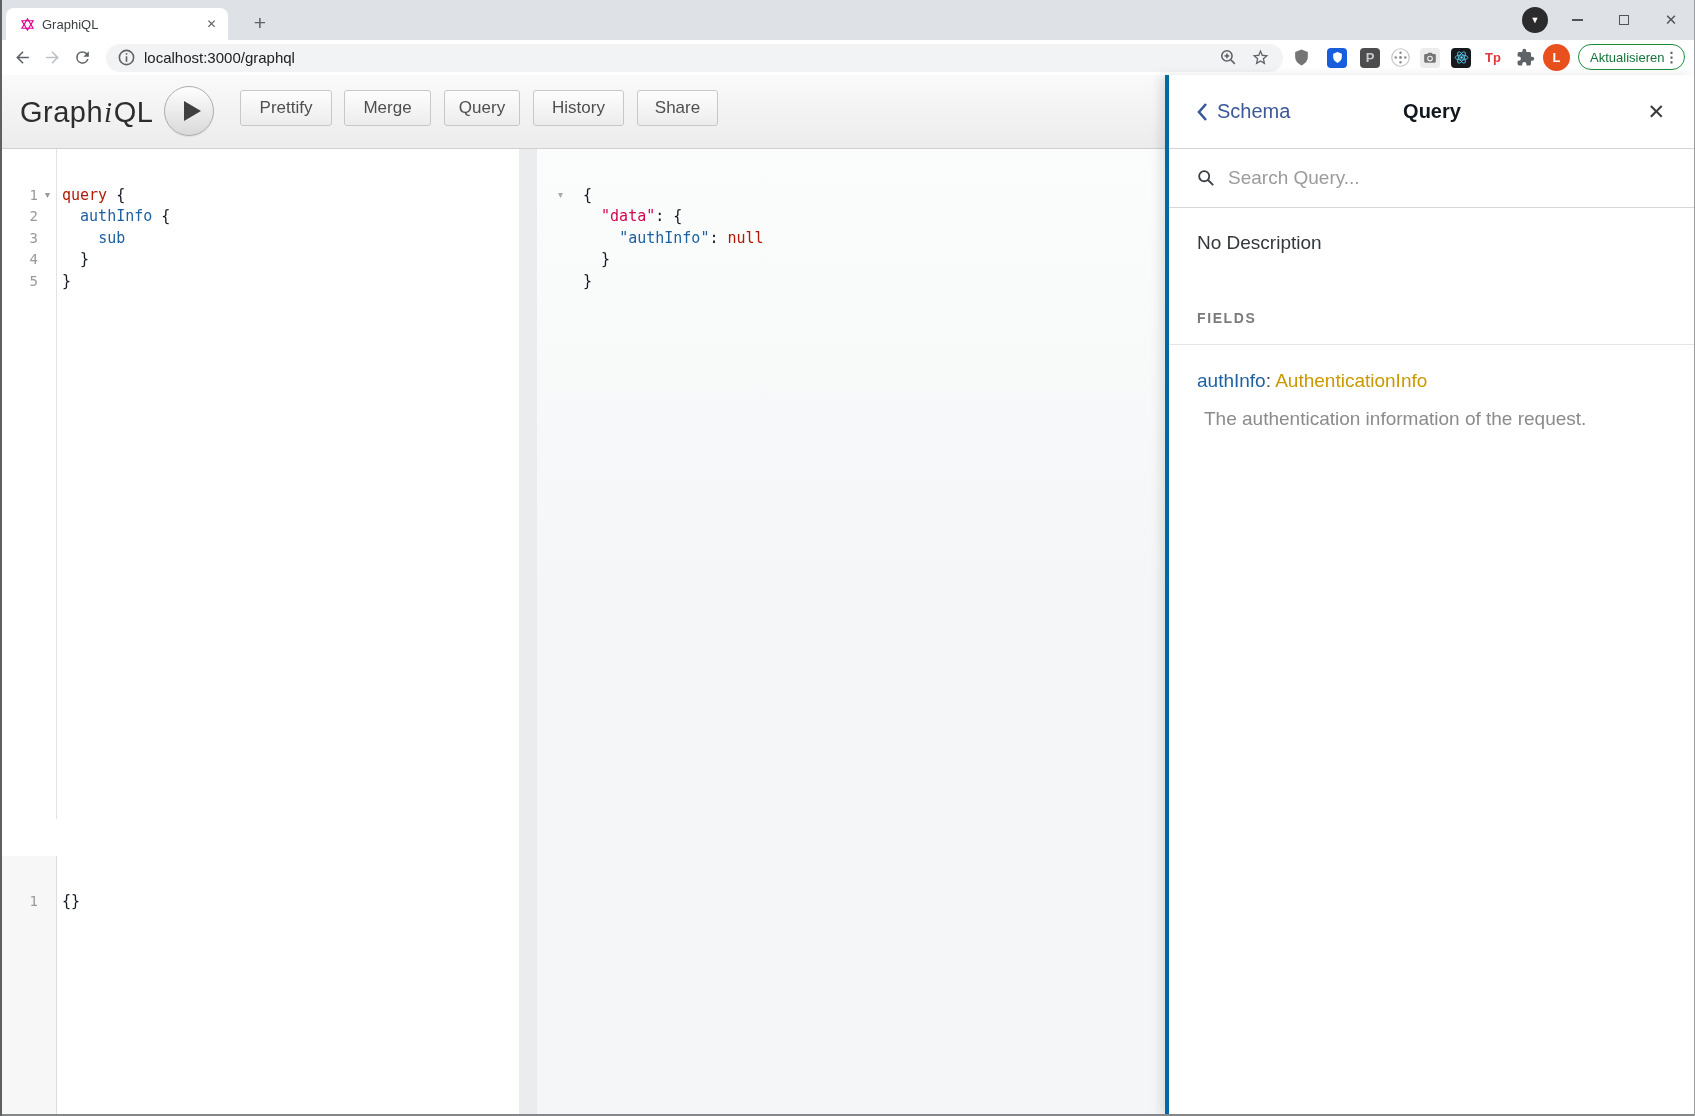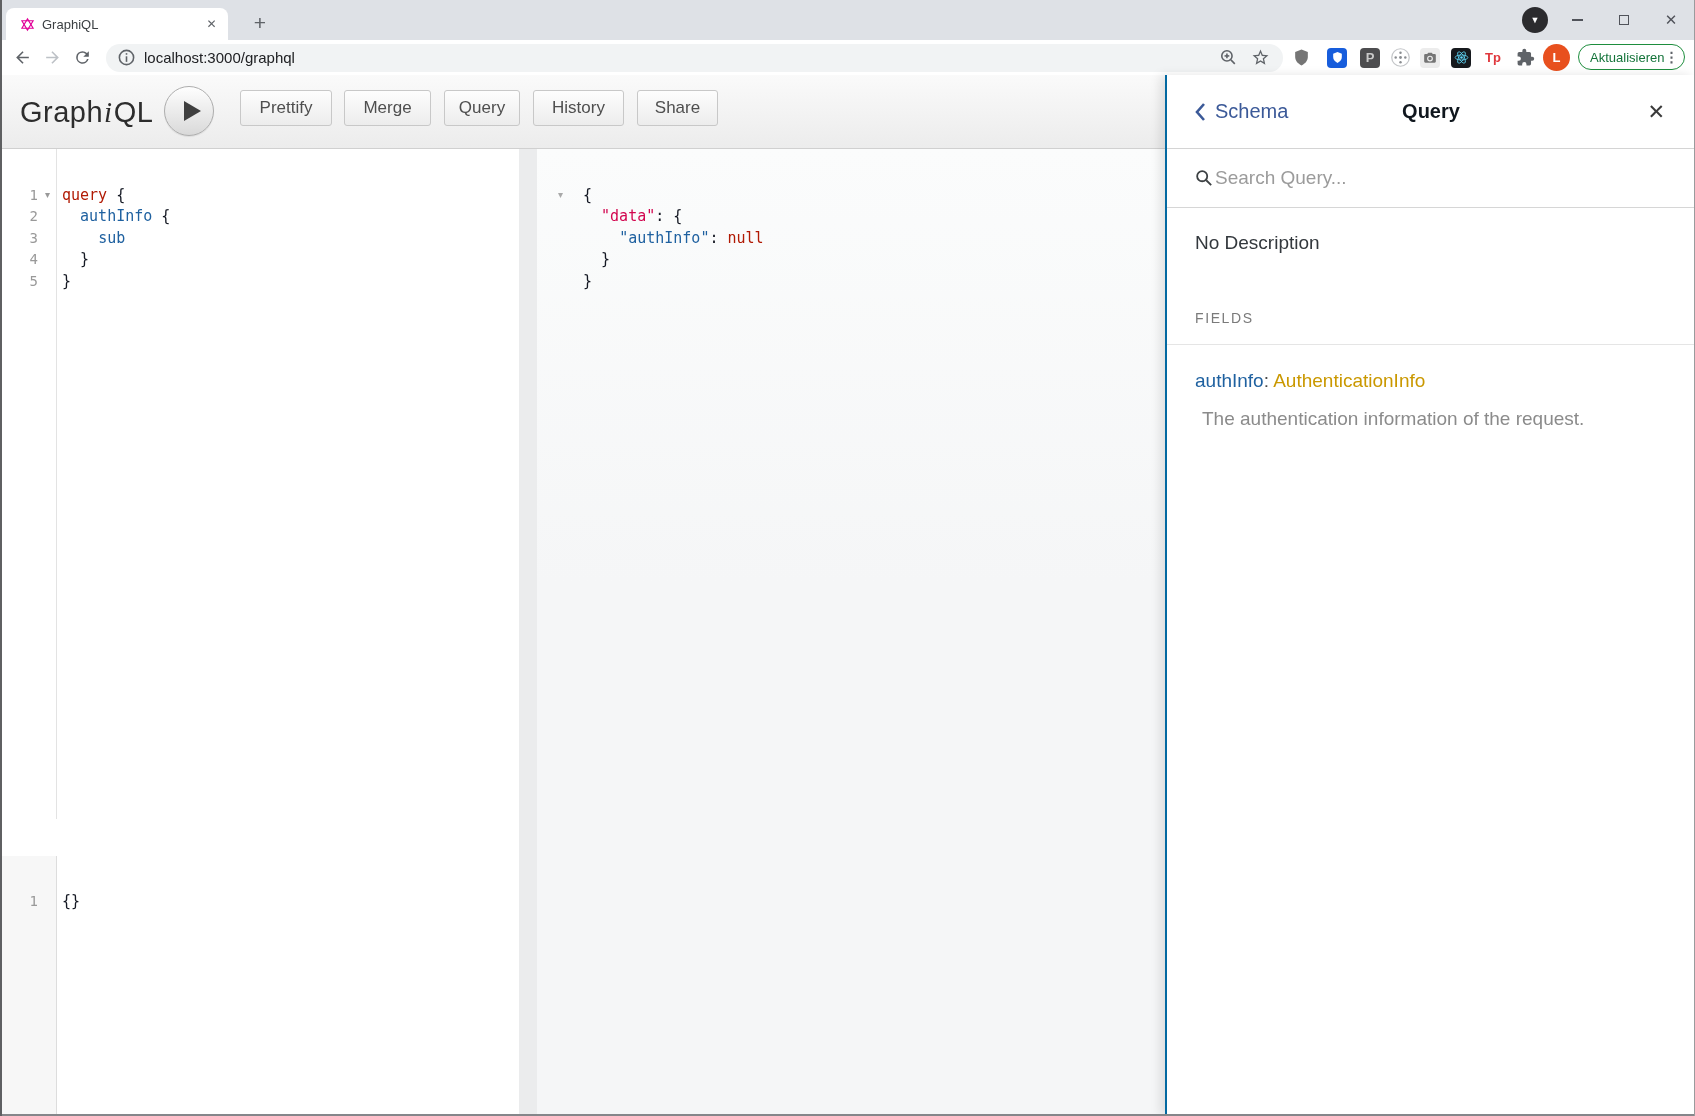--- a/index.html
+++ b/index.html
@@ -87,35 +87,35 @@
   .dragbar{position:absolute;left:519px;width:18px;top:0;bottom:0;background:#ebeced;cursor:col-resize;}
 
   .result-pane{position:absolute;left:537px;top:0;bottom:0;width:628px;
     background:linear-gradient(180deg,#fbfcfc 0%,#f5f6f7 45%,#f5f6f7 100%);}
   .result-area{position:absolute;left:0;top:35px;right:0;}
   .result-area .fold{flex:0 0 46px;text-align:left;padding-left:21px;box-sizing:border-box;color:#a9a9a9;}
   .result-area .code{padding-left:0;}
 
   
   .doc-panel{position:absolute;left:1165px;right:0;top:75px;bottom:0;background:#fff;
-    border-left:2px solid #0369a1;box-shadow:-5px 0 10px rgba(0,0,0,0.10);}
+    border-left:4px solid #0369a1;box-shadow:-5px 0 10px rgba(0,0,0,0.10);}
   .doc-header{position:relative;height:74px;border-bottom:1px solid #d4d4d4;box-sizing:border-box;
     display:flex;align-items:center;padding:0 28px;}
   .doc-back{display:flex;align-items:center;gap:9px;color:#3B5998;font-size:20px;cursor:pointer;}
   .doc-title{position:absolute;left:0;right:0;text-align:center;font-size:20px;font-weight:bold;color:#10171E;pointer-events:none;}
   .doc-close{position:absolute;right:30px;font-size:21px;color:#3a3a3a;cursor:pointer;}
   .doc-search{height:59px;border-bottom:1px solid #d6d6d6;box-sizing:border-box;
-    display:flex;align-items:center;padding:0 28px;}
+    display:flex;align-items:center;gap:11px;padding:0 28px;}
   .doc-search input{flex:1;border:none;outline:none;background:transparent;font-size:19px;
     font-family:"Liberation Sans",sans-serif;color:#333;}
   .doc-search input::placeholder{color:#9b9b9b;}
   .doc-content{padding:0 28px;}
   .no-desc{margin-top:24px;font-size:19px;color:#33383D;}
   .fields-title{margin:56px -28px 0;padding:0 28px 18px;border-bottom:1px solid #e5e5e5;
-    font-size:14px;font-weight:normal;letter-spacing:1.6px;color:#7a7a7a;}
+    font-size:14px;font-weight:bold;letter-spacing:1.6px;color:#7a7a7a;}
   .field-line{margin-top:25px;font-size:19px;}
   .field-name{color:#1F61A0;}
   .field-colon{color:#4a4a4a;}
   .field-type{color:#CA9800;}
   .field-desc{margin-top:16px;padding-left:7px;font-size:19px;color:#8b8b8b;}
 </style>
 </head>
 <body>
 
 <div class="window">

